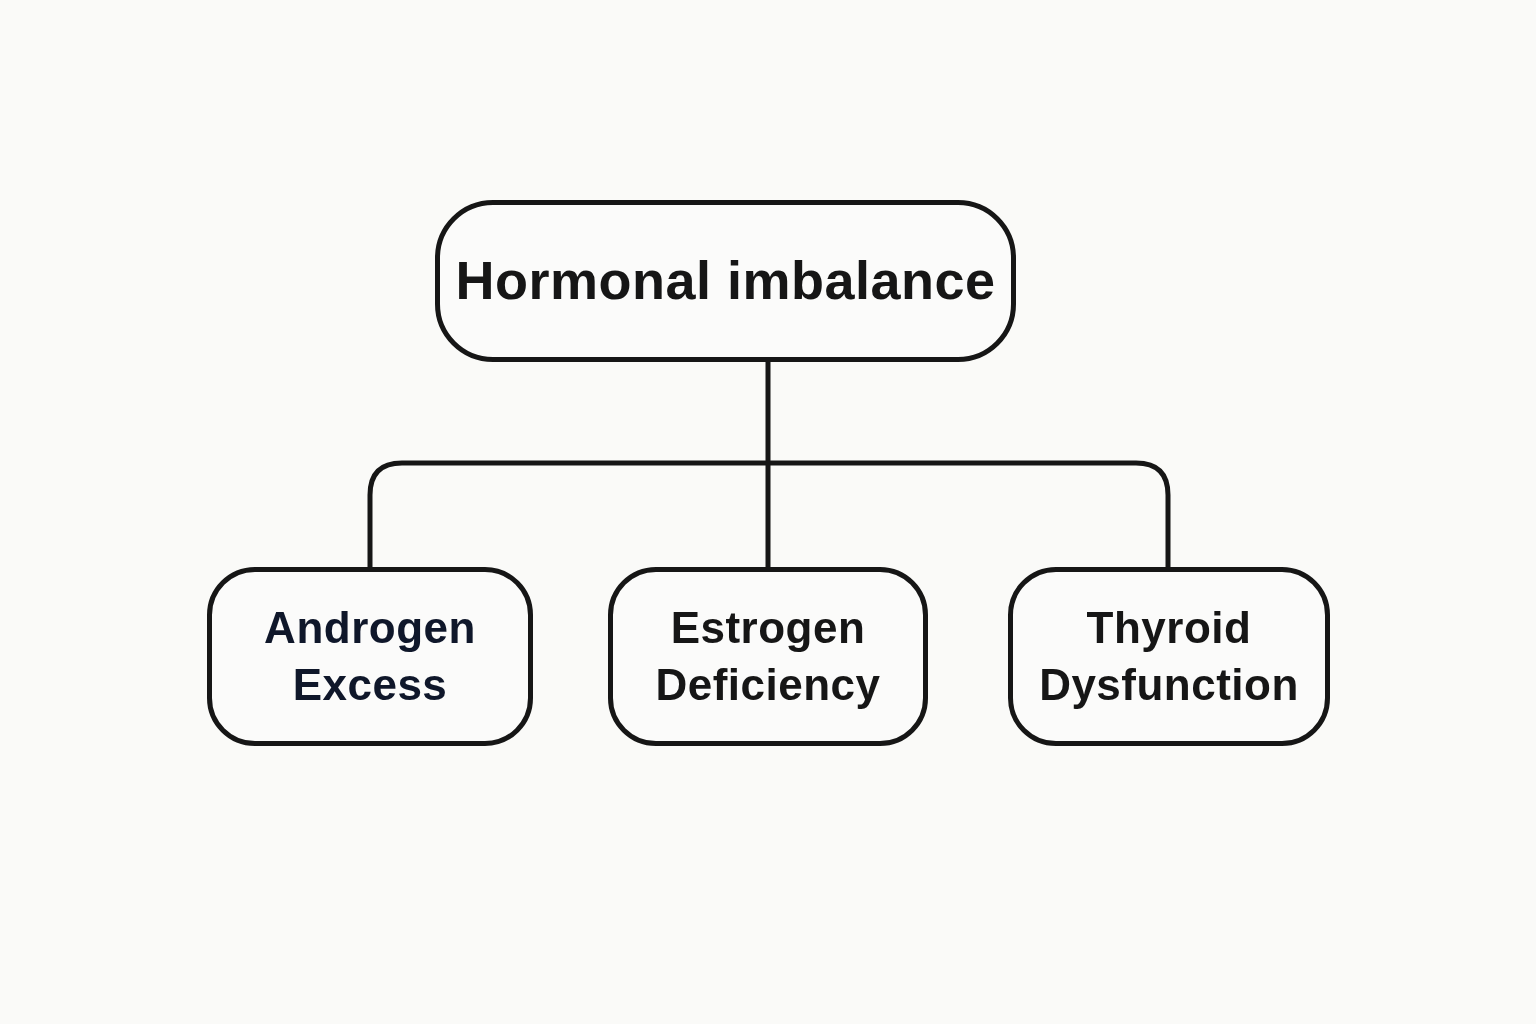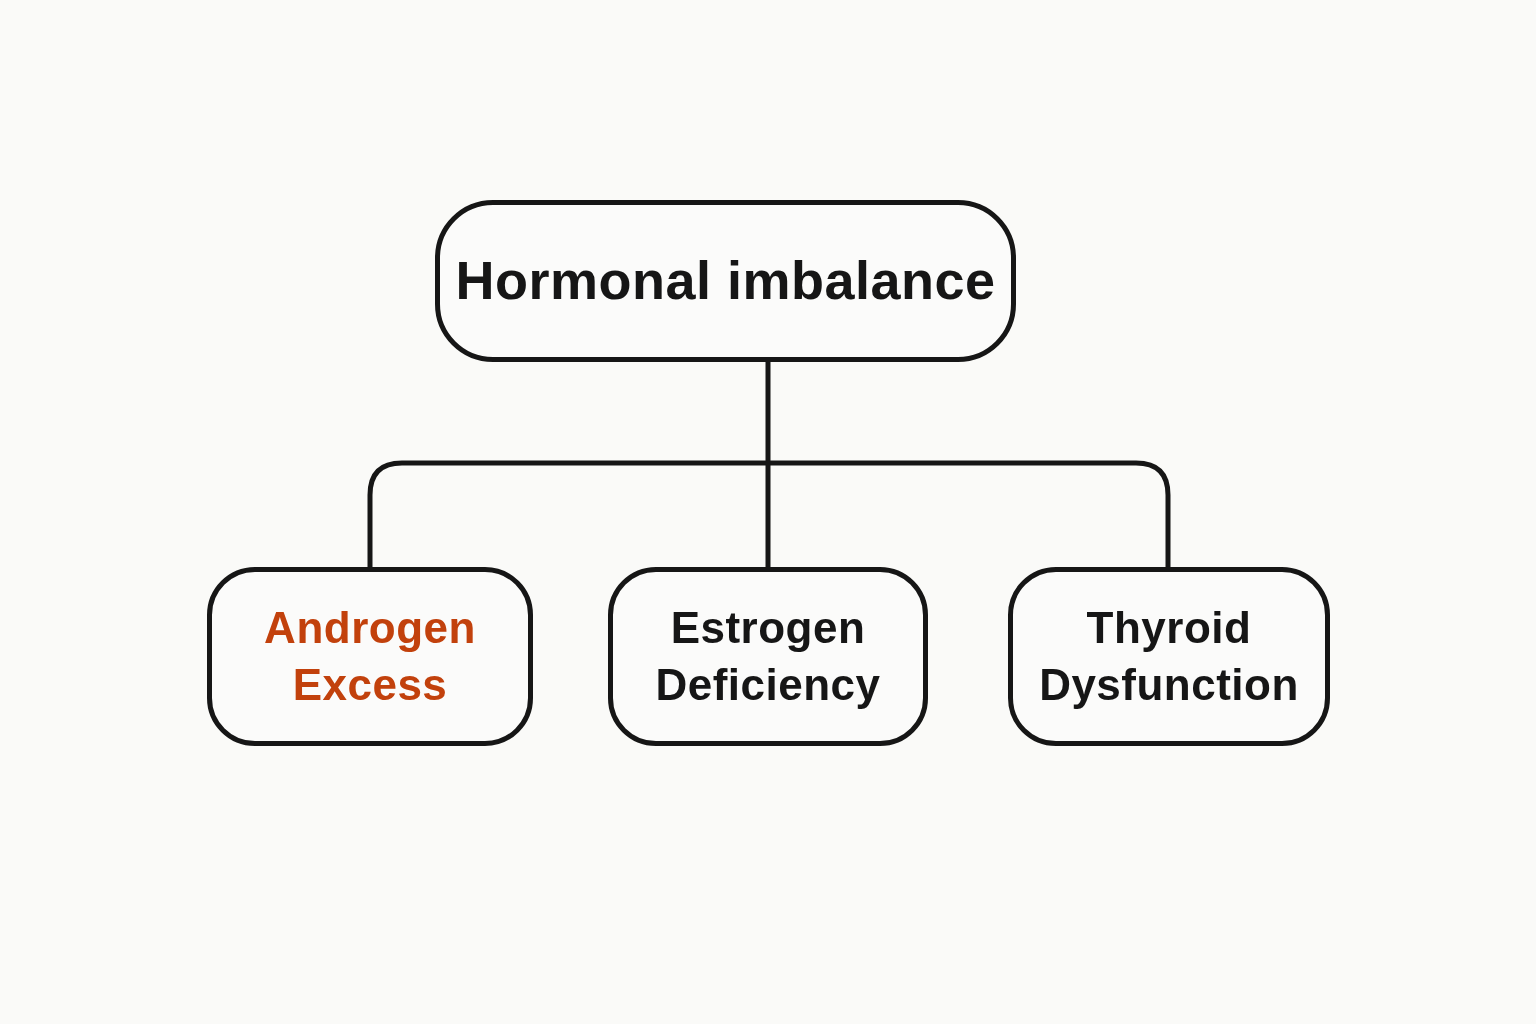--- a/index.html
+++ b/index.html
@@ -55,21 +55,21 @@
 
     <path d="M 768 360 L 768 569" fill="none" stroke-width="5" stroke="#161616"></path>
 
     <path d="M 370 569 L 370 495 Q 370 463 402 463 L 1136 463 Q 1168 463 1168 495 L 1168 569" fill="none" stroke-width="5" stroke="#161616"></path>
   </svg>
 
   <div class="node node-root" style="border-color: rgb(22, 22, 22); background: rgb(251, 251, 250); color: rgb(22, 22, 22);">
     <div class="label">Hormonal imbalance</div>
   </div>
 
-  <div class="node node-child node-child-1" style="border-color: rgb(22, 22, 22); background: rgb(251, 251, 250); color: #c2410c;">
+  <div class="node node-child node-child-1" style="border-color: rgb(22, 22, 22); background: rgb(251, 251, 250); color: #0f172a;">
     <div class="label">Androgen
 Excess</div>
   </div>
 
   <div class="node node-child node-child-2" style="border-color: rgb(22, 22, 22); background: rgb(251, 251, 250); color: rgb(22, 22, 22);">
     <div class="label">Estrogen
 Deficiency</div>
   </div>
 
   <div class="node node-child node-child-3" style="border-color: rgb(22, 22, 22); background: rgb(251, 251, 250); color: rgb(22, 22, 22);">

